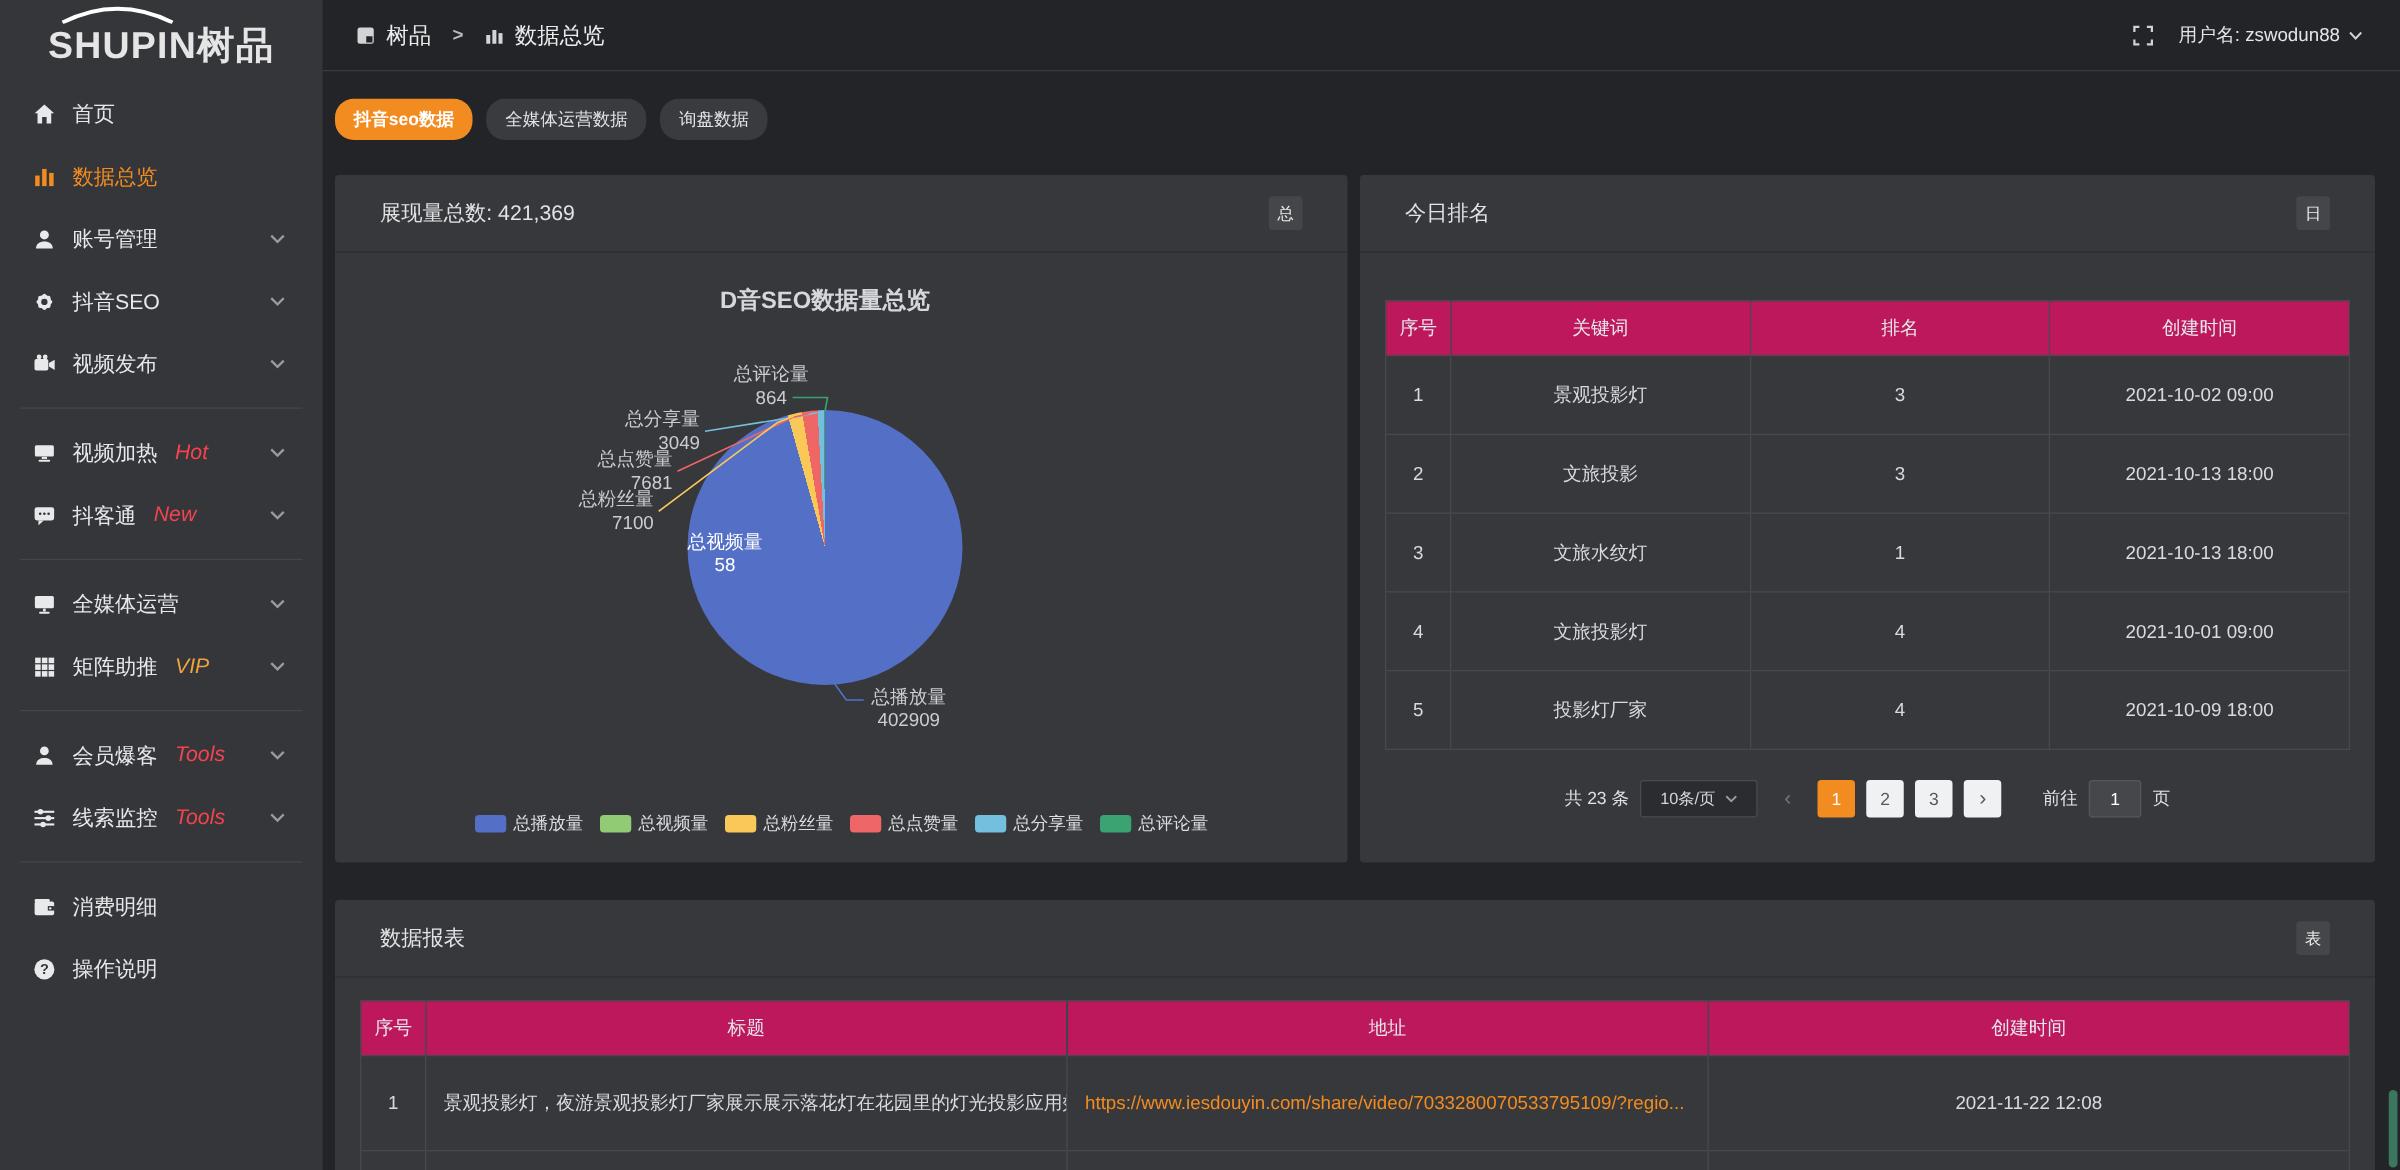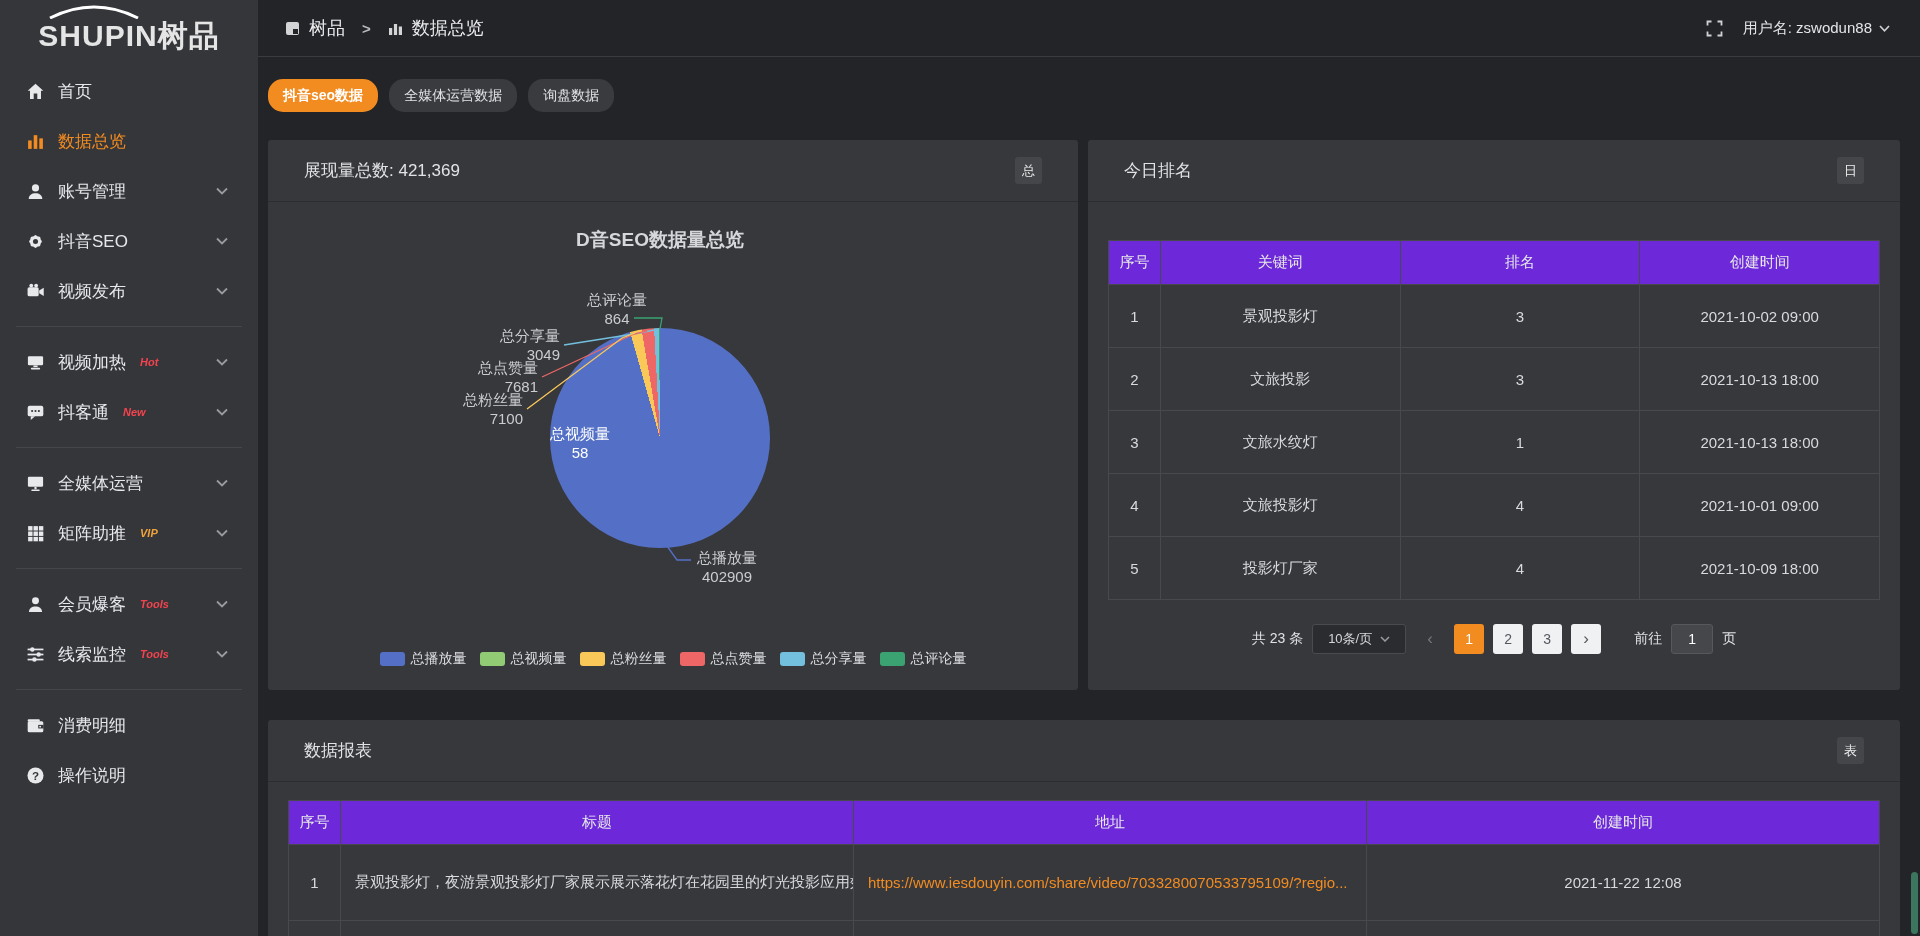--- a/index.html
+++ b/index.html
@@ -15,21 +15,21 @@
   .sidebar{position:absolute; left:0; top:0; width:258px; height:936px; background:var(--sidebar); z-index:5;}
   .logo{position:relative; height:64px;}
   .logo-arc{position:absolute; left:46px; top:4px;}
   .logo-text{position:absolute; left:0; top:16px; width:100%; text-align:center; font-size:30px; font-weight:800; color:#e5e5e5; letter-spacing:1px; white-space:nowrap;}
   .menu{list-style:none; padding-top:2px;}
   .menu-item{height:50px; display:flex; align-items:center; padding:0 30px 0 26px; cursor:pointer;}
   .menu-item .mi-icon{width:19px; height:19px; margin-right:13px; flex:0 0 19px; display:flex; align-items:center;}
   .menu-item .mi-icon svg{display:block;}
   .mi-label{font-size:17px; color:#e7e8ea; white-space:nowrap;}
   .menu-item.active .mi-label{color:var(--orange);}
-  .badge{margin-left:14px; font-size:11px; font-style:italic; font-weight:bold;}
+  .badge{margin-left:14px; font-size:17px; font-style:italic; font-weight:normal;}
   .badge:empty{display:none;}
   .badge.red{color:var(--red);}
   .badge.gold{color:var(--gold);}
   .mi-chevron{margin-left:auto; display:flex;}
   .menu-divider{height:1px; background:#45464a; margin:10px 16px;}
 
   
   .topbar{position:absolute; left:258px; top:0; width:1662px; height:57px; display:flex; align-items:center; padding:0 30px 0 27px; border-bottom:1px solid #3a3b3e; background:var(--bg);}
   .crumb{display:flex; align-items:center; gap:9px; font-size:18px; color:#ececee; cursor:pointer;}
   .crumb-sep{color:#b9babd; font-size:15px; font-weight:bold; margin:0 8px;}
@@ -66,21 +66,21 @@
   .callouts{position:absolute; left:0; top:0; pointer-events:none;}
   .legend{position:absolute; left:0; bottom:22px; width:100%; display:flex; justify-content:center; gap:13px;}
   .legend-item{display:flex; align-items:center; gap:6px; cursor:pointer;}
   .legend-swatch{width:25px; height:14px; border-radius:3px;}
   .legend-label{font-size:14px; color:#dcdde0;}
 
   
   .tbl-wrap{padding:0 20px;}
   table{border-collapse:collapse; width:100%; table-layout:fixed;}
   th,td{border:1px solid var(--cell-line); font-size:15px; text-align:center; color:#d9dadd; overflow:hidden;}
-  th{background:#6d28d9; color:#e7e8eb; font-weight:500; height:44px;}
+  th{background:#be185d; color:#e7e8eb; font-weight:500; height:44px;}
   #panel-rank .tbl-wrap{margin-top:38px;}
   #panel-rank td{height:63px;}
   #panel-report .tbl-wrap{margin-top:18px;}
   #panel-report td{height:76px;}
   #panel-report td.cell-left{text-align:left; padding:0 14px; white-space:nowrap;}
   #panel-report .url-cell a{color:var(--orange); text-decoration:none; white-space:nowrap;}
   #panel-report tr.partial td{height:40px; border-bottom:none;}
 
   
   .pagination{margin-top:24px; display:flex; align-items:center; justify-content:center; gap:9px; font-size:14px; color:#e0e1e4;}

